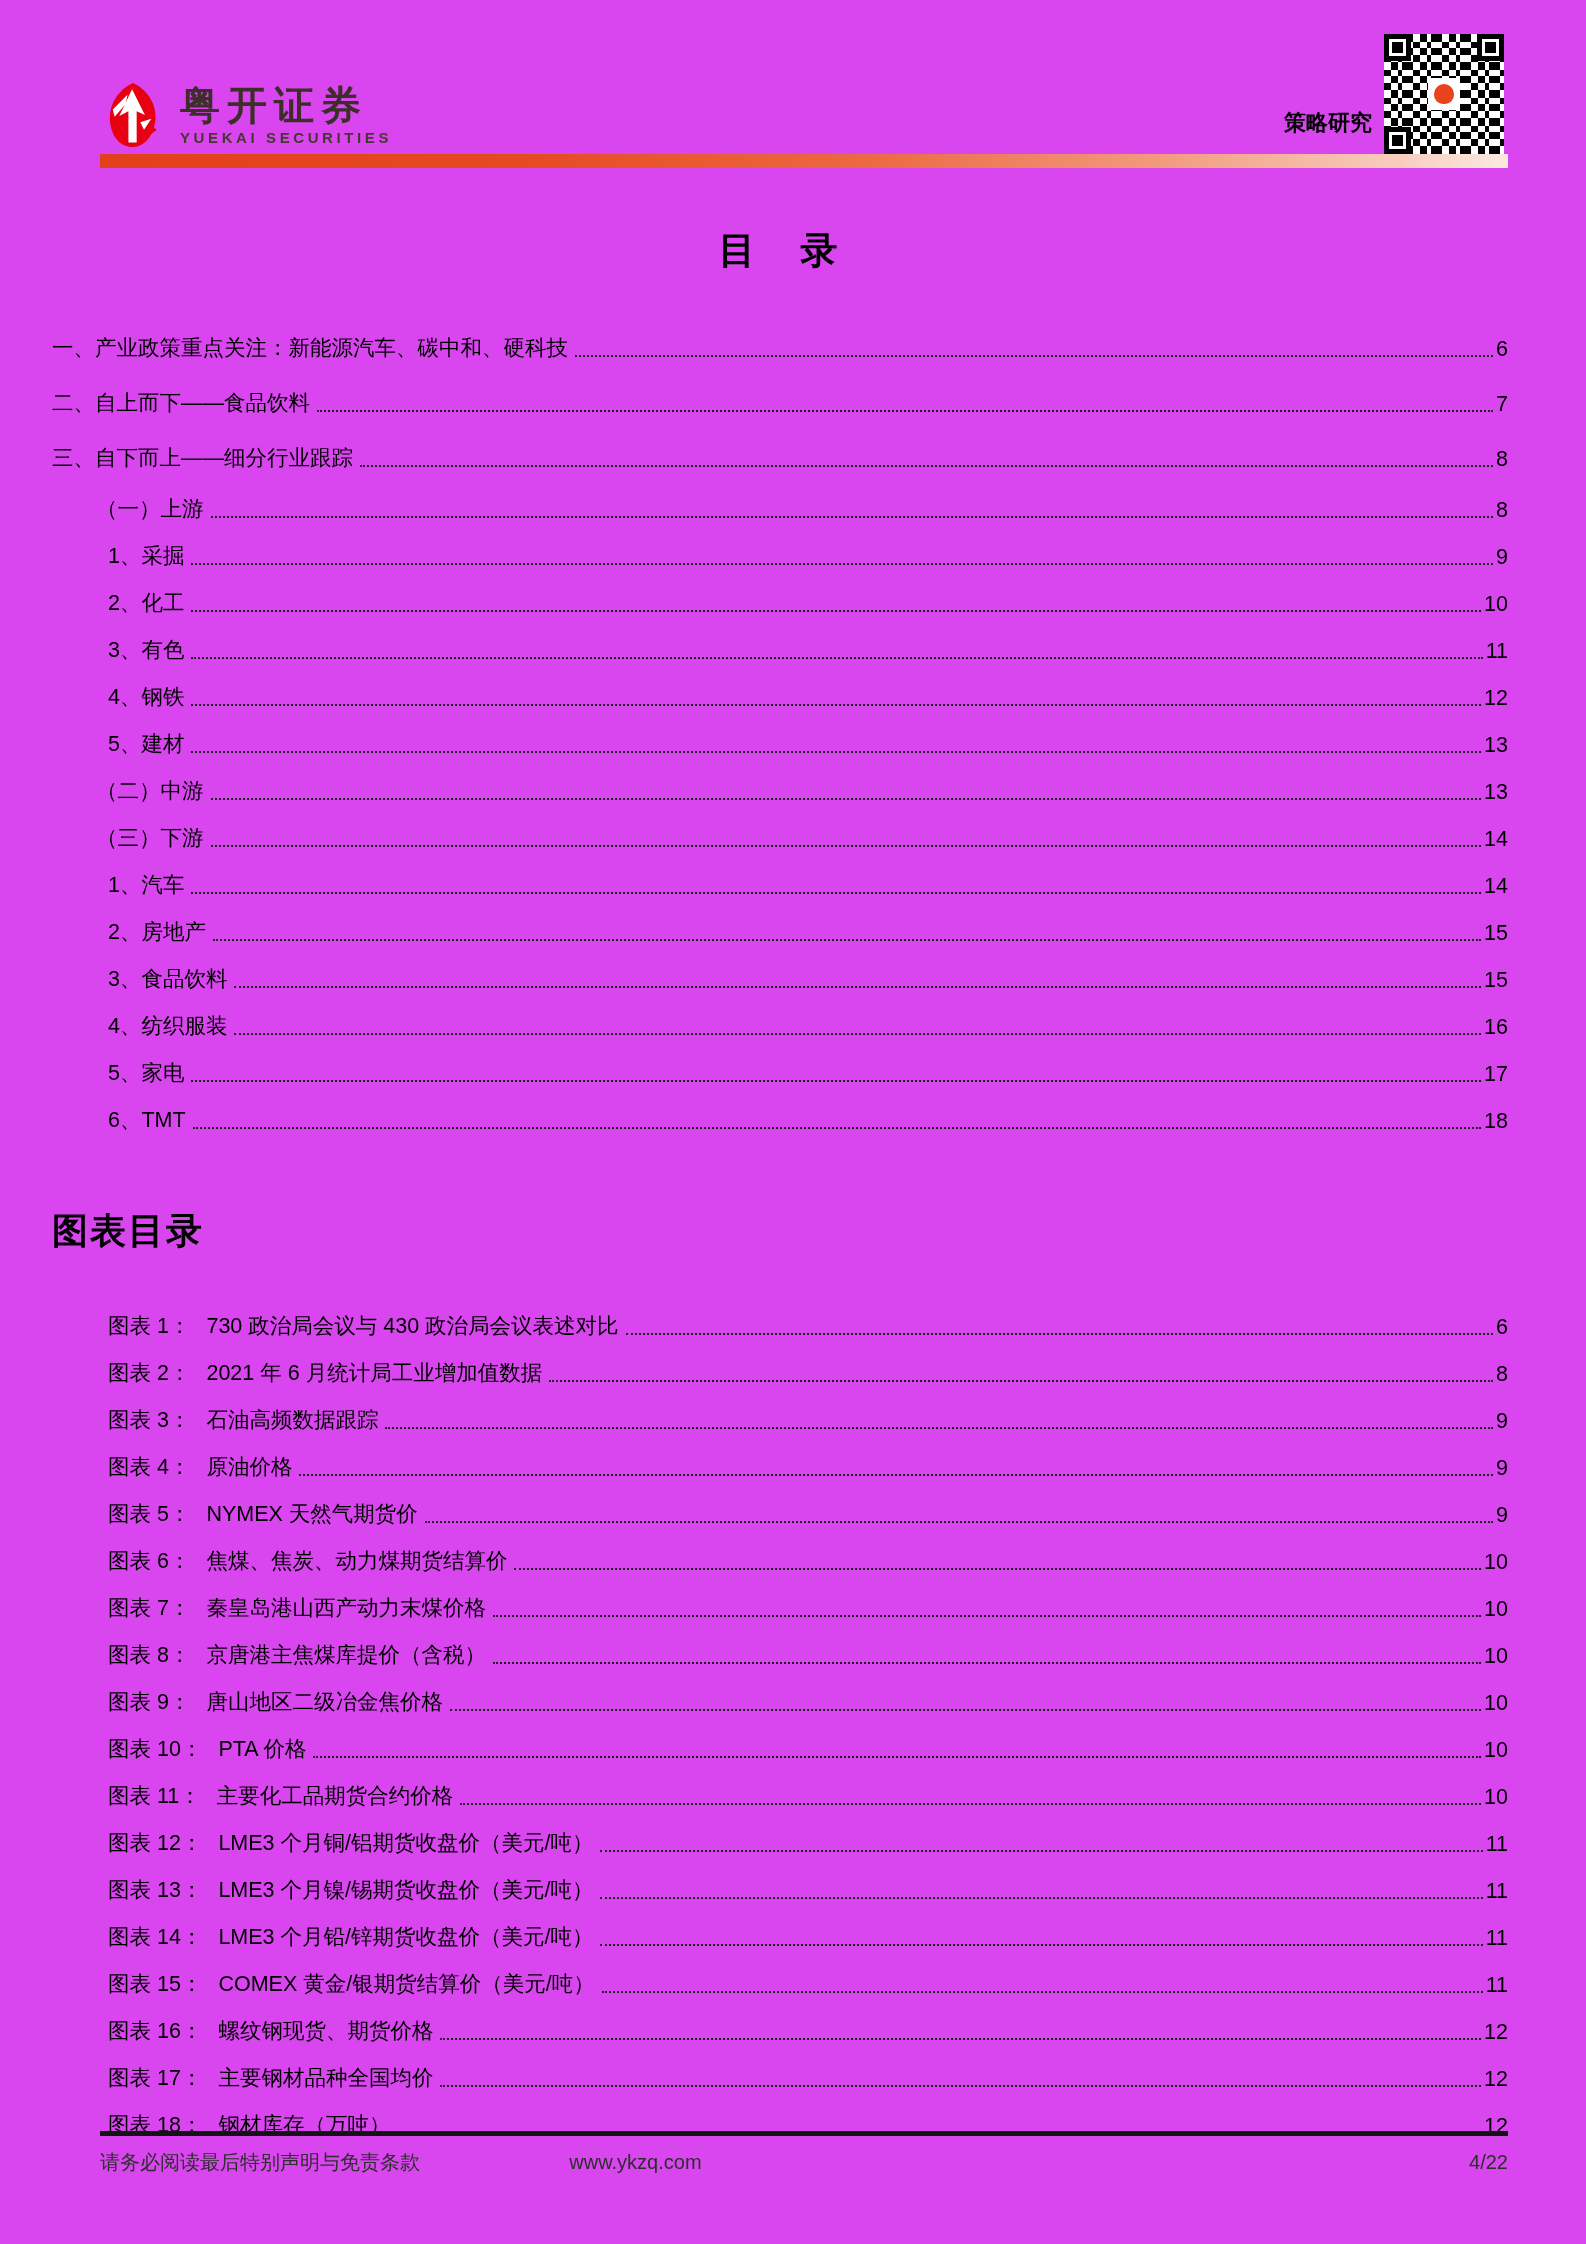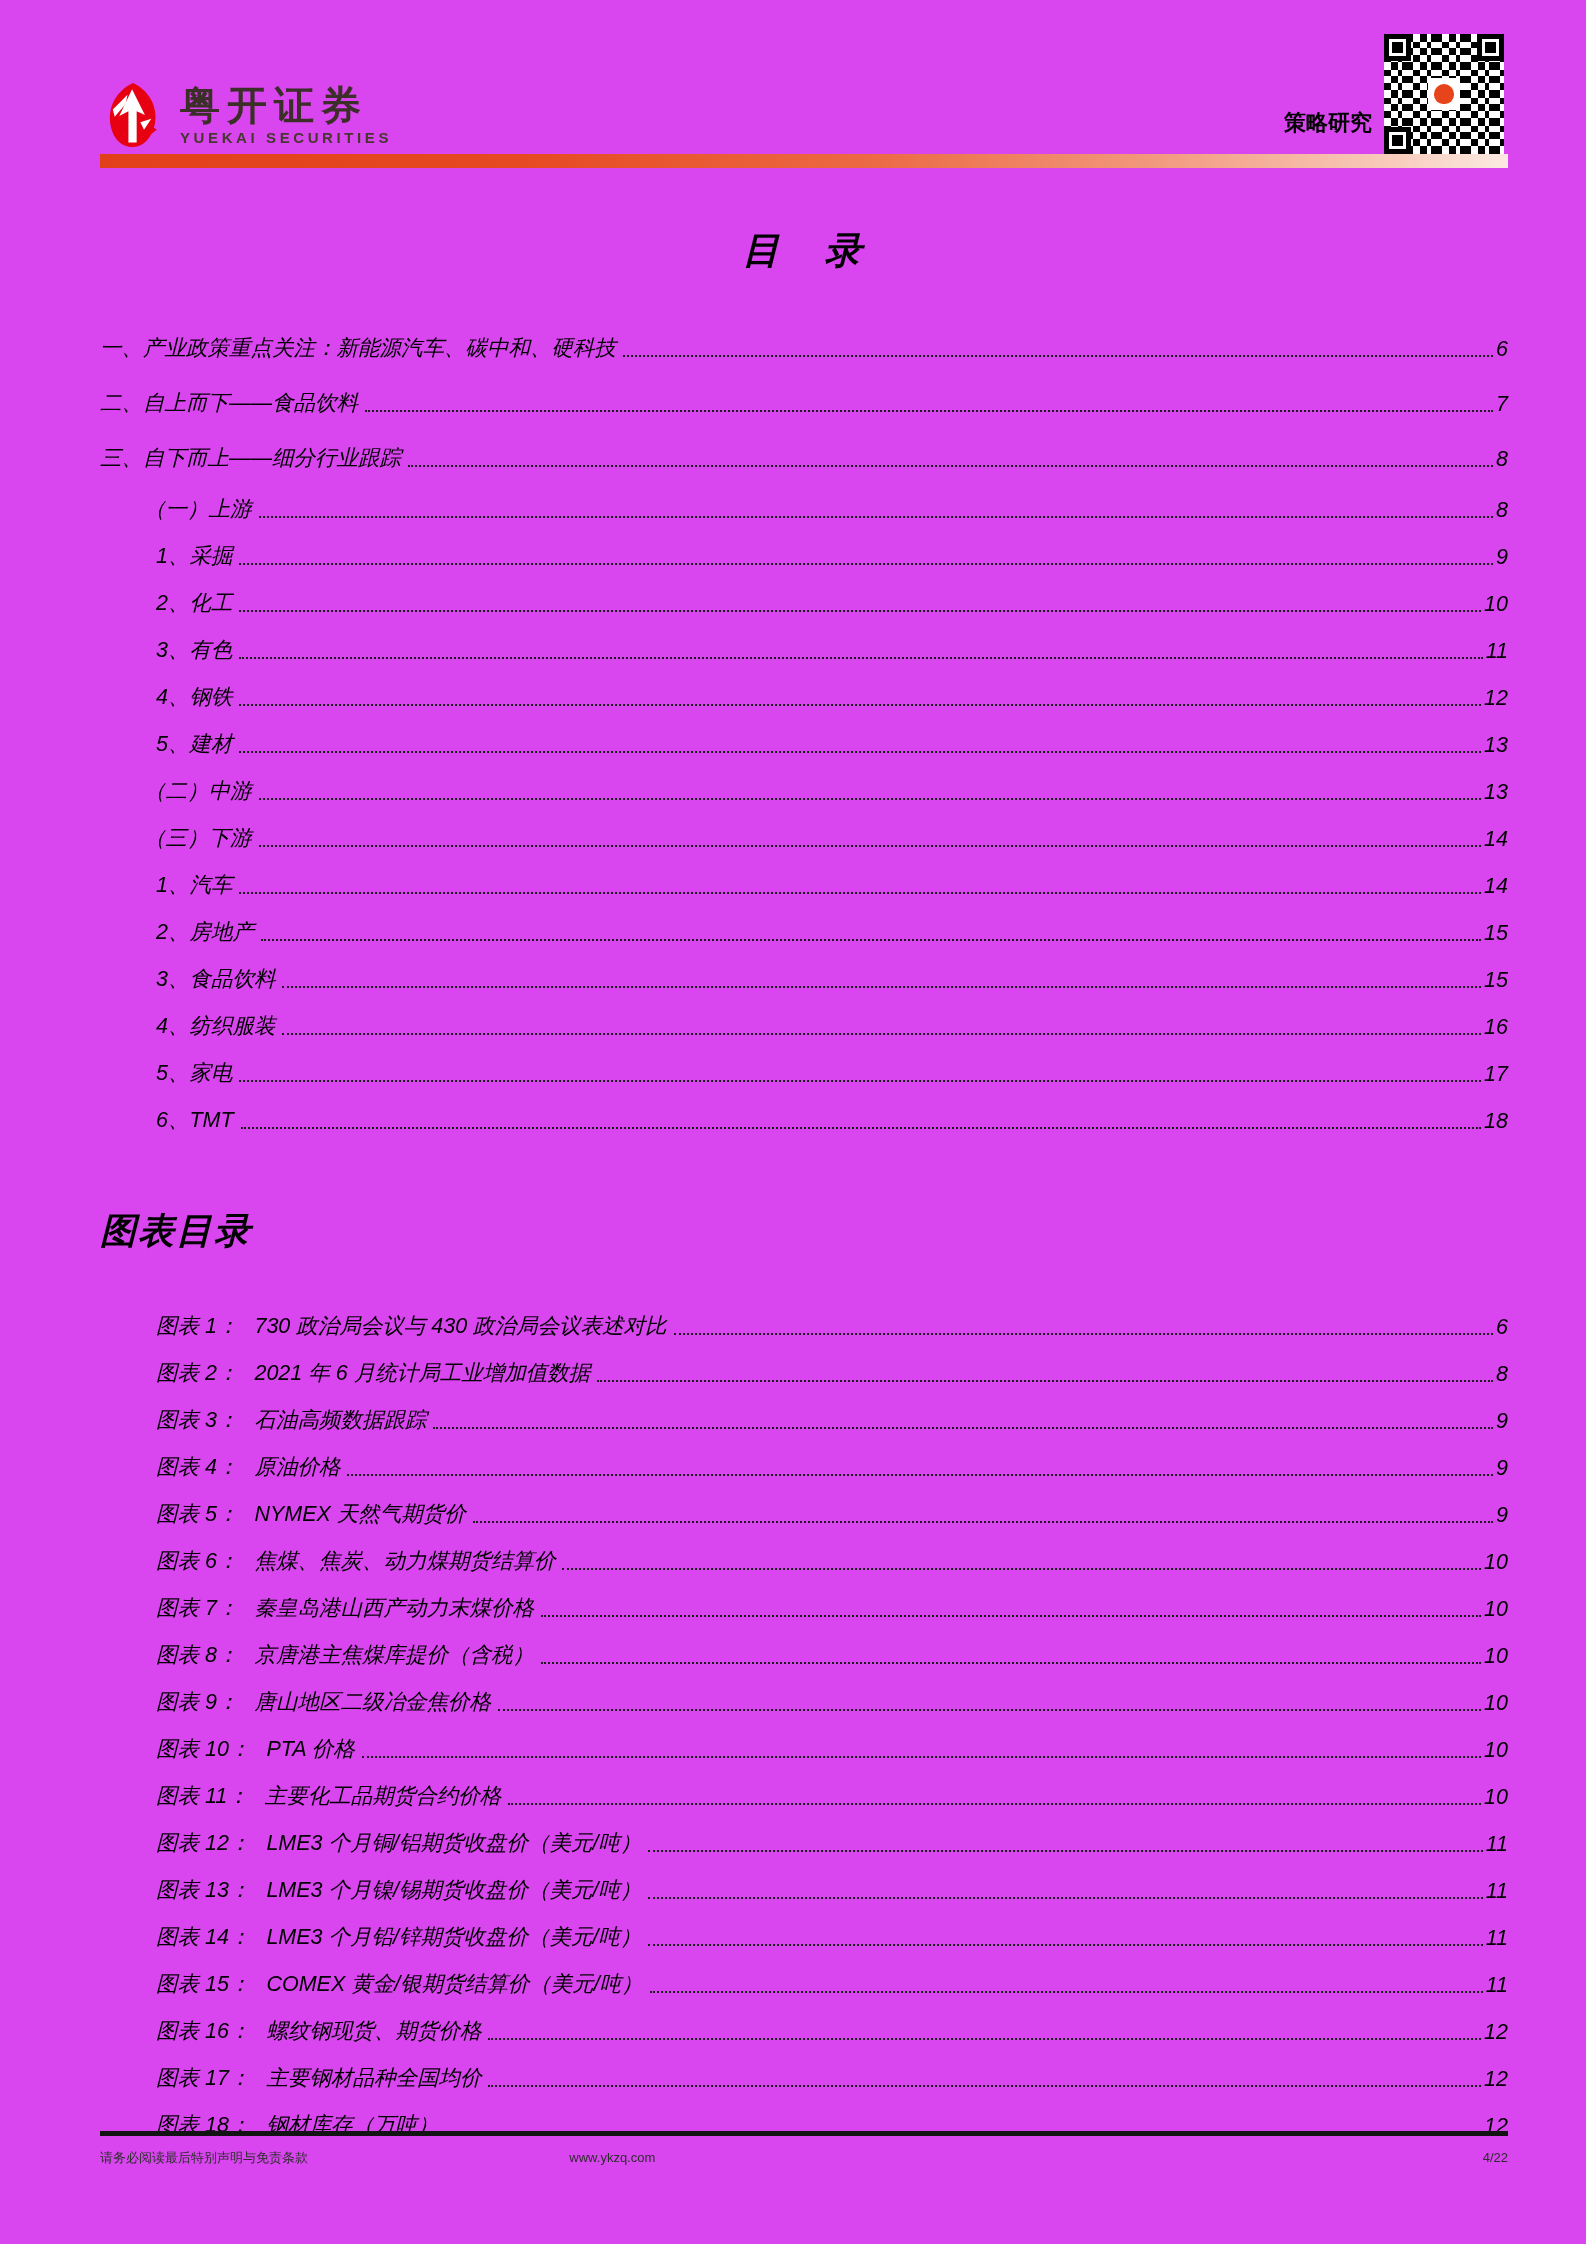--- a/index.html
+++ b/index.html
@@ -25,41 +25,41 @@
         repeating-linear-gradient(0deg,#fff 0 8px,#000 8px 15px,#fff 15px 22px,#000 22px 28px);
       background-blend-mode:difference; }
   .qr .f { position:absolute; width:27px; height:27px; border:5px solid #000; background:#fff; }
   .qr .f::after { content:""; position:absolute; inset:3px; background:#000; }
   .f-tl { top:0; left:0; } .f-tr { top:0; right:0; } .f-bl { bottom:0; left:0; }
   .qr-center { position:absolute; top:50%; left:50%; transform:translate(-50%,-50%);
       width:32px; height:32px; background:#fff; display:flex; align-items:center; justify-content:center; }
   .qr-center b { display:block; width:20px; height:20px; background:#e8441c; border-radius:50% 50% 45% 45%; }
 
   
-  .content { padding:0 78px 0 100px;font-style:italic; }
+  .content { padding:0 78px 0 52px; }
   .toc-title { margin-top:56px; text-align:center; font-size:37px; font-weight:bold; color:#000; letter-spacing:4px; }
   .figure-title { margin-top:64px; font-size:36px; font-weight:bold; color:#000; letter-spacing:2px; }
 
   .toc-list { margin-top:44px; }
   .figure-list { margin-top:46px; }
 
   .toc-row { display:flex; align-items:flex-end; font-size:21.5px; color:#000; padding:9px 0; }
   .toc-row.lv1 { padding:13px 0; }
   .toc-row.lv2 { padding-left:44px; }
   .toc-row.lv3 { padding-left:56px; }
   .fig-row { padding-left:56px; }
   .toc-label { white-space:nowrap; }
   .fig-num { white-space:nowrap; margin-right:16px; }
   .leader { flex:1; border-bottom:2.5px dotted #1c1c1c; margin:0 3px 5px 7px; min-width:20px; }
   .toc-page { white-space:nowrap; font-size:21.5px; }
 
   
   .footer { position:absolute; left:100px; right:78px; top:2131px; border-top:5px solid #131313;
       padding-top:13px; display:flex; align-items:baseline; }
-  .footer > span { flex:1; font-size:13px; color:#2e2e2e; }
+  .footer > span { flex:1; font-size:20px; color:#2e2e2e; }
   .footer-website { text-align:left; color:#1d1d1d; }
   .footer-page { text-align:right; color:#111; font-size:20px; }
 </style>
 </head>
 <body>
 
 <div class="page">
 
   <div class="header">
     <div class="logo-group">

